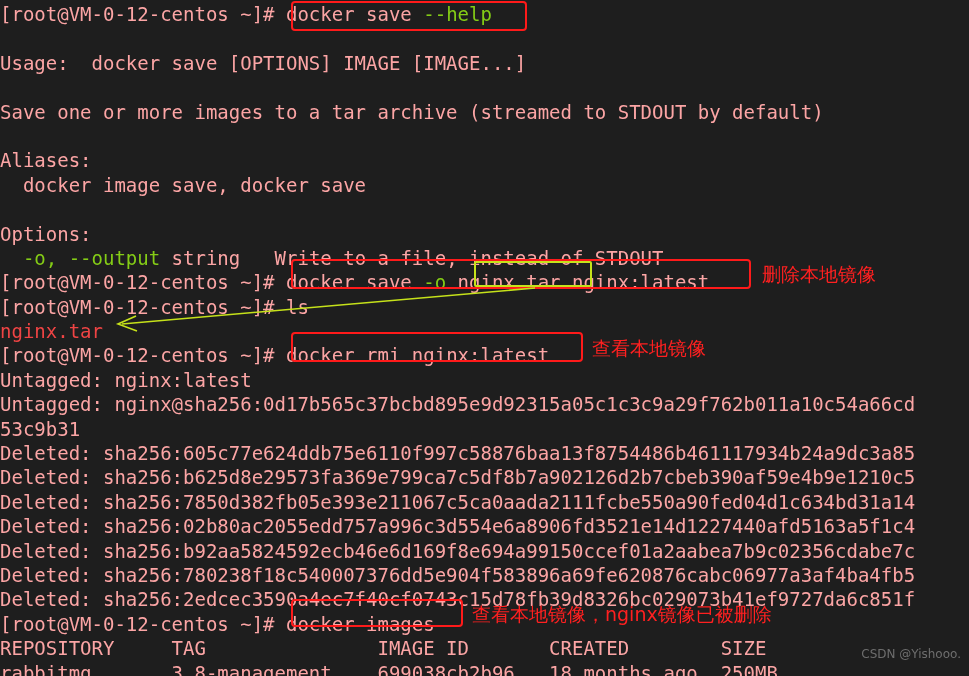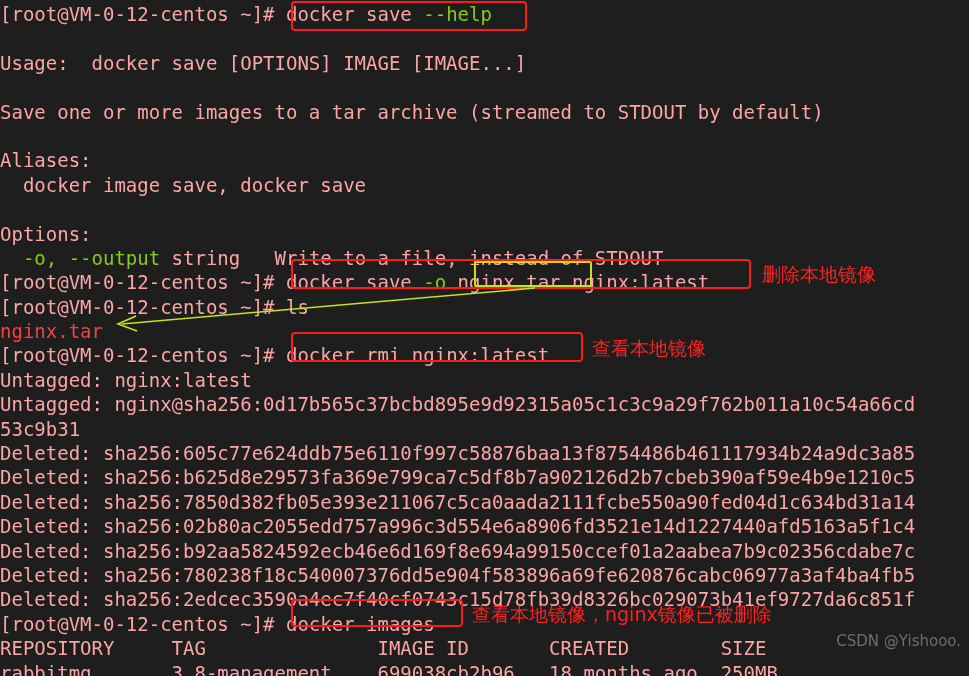--- a/index.html
+++ b/index.html
@@ -54,24 +54,24 @@
     position: absolute;
     color: #ff2020;
     font-family: "DejaVu Sans", "Liberation Sans", sans-serif;
     font-size: 19px;
     line-height: 20px;
     white-space: pre;
   }
   .watermark {
     position: absolute;
     right: 8px;
-    bottom: 23px;
+    bottom: 10px;
     color: #6e6e6e;
     font-family: "DejaVu Sans", "Liberation Sans", sans-serif;
-    font-size: 15px;
+    font-size: 12px;
     white-space: pre;
   }
   svg.arrow { position: absolute; left: 0; top: 0; pointer-events: none; }
 </style>
 </head>
 <body>
 
 <div id="screen">
 
   <div class="term" id="term-body"><div class="line"><span class="white">[root@VM-0-12-centos ~]# </span><span class="white">docker save </span><span class="cyan">--help</span></div><div class="line">&nbsp;</div><div class="line"><span class="white">Usage:  docker save [OPTIONS] IMAGE [IMAGE...]</span></div><div class="line">&nbsp;</div><div class="line"><span class="white">Save one or more images to a tar archive (streamed to STDOUT by default)</span></div><div class="line">&nbsp;</div><div class="line"><span class="white">Aliases:</span></div><div class="line"><span class="white">  docker image save, docker save</span></div><div class="line">&nbsp;</div><div class="line"><span class="white">Options:</span></div><div class="line"><span class="white">  </span><span class="cyan">-o, --output</span><span class="white"> string   Write to a file, instead of STDOUT</span></div><div class="line"><span class="white">[root@VM-0-12-centos ~]# </span><span class="white">docker save </span><span class="cyan">-o</span><span class="white"> nginx.tar nginx:latest</span></div><div class="line"><span class="white">[root@VM-0-12-centos ~]# </span><span class="white">ls</span></div><div class="line"><span class="salmon">nginx.tar</span></div><div class="line"><span class="white">[root@VM-0-12-centos ~]# </span><span class="white">docker rmi nginx:latest</span></div><div class="line"><span class="white">Untagged: nginx:latest</span></div><div class="line"><span class="white">Untagged: nginx@sha256:0d17b565c37bcbd895e9d92315a05c1c3c9a29f762b011a10c54a66cd</span></div><div class="line"><span class="white">53c9b31</span></div><div class="line"><span class="white">Deleted: sha256:605c77e624ddb75e6110f997c58876baa13f8754486b461117934b24a9dc3a85</span></div><div class="line"><span class="white">Deleted: sha256:b625d8e29573fa369e799ca7c5df8b7a902126d2b7cbeb390af59e4b9e1210c5</span></div><div class="line"><span class="white">Deleted: sha256:7850d382fb05e393e211067c5ca0aada2111fcbe550a90fed04d1c634bd31a14</span></div><div class="line"><span class="white">Deleted: sha256:02b80ac2055edd757a996c3d554e6a8906fd3521e14d1227440afd5163a5f1c4</span></div><div class="line"><span class="white">Deleted: sha256:b92aa5824592ecb46e6d169f8e694a99150ccef01a2aabea7b9c02356cdabe7c</span></div><div class="line"><span class="white">Deleted: sha256:780238f18c540007376dd5e904f583896a69fe620876cabc06977a3af4ba4fb5</span></div><div class="line"><span class="white">Deleted: sha256:2edcec3590a4ec7f40cf0743c15d78fb39d8326bc029073b41ef9727da6c851f</span></div><div class="line"><span class="white">[root@VM-0-12-centos ~]# </span><span class="white">docker images</span></div><div class="line"><span class="white">REPOSITORY     TAG               IMAGE ID       CREATED        SIZE</span></div><div class="line"><span class="white">rabbitmq       3.8-management    699038cb2b96   18 months ago  250MB</span></div></div>

